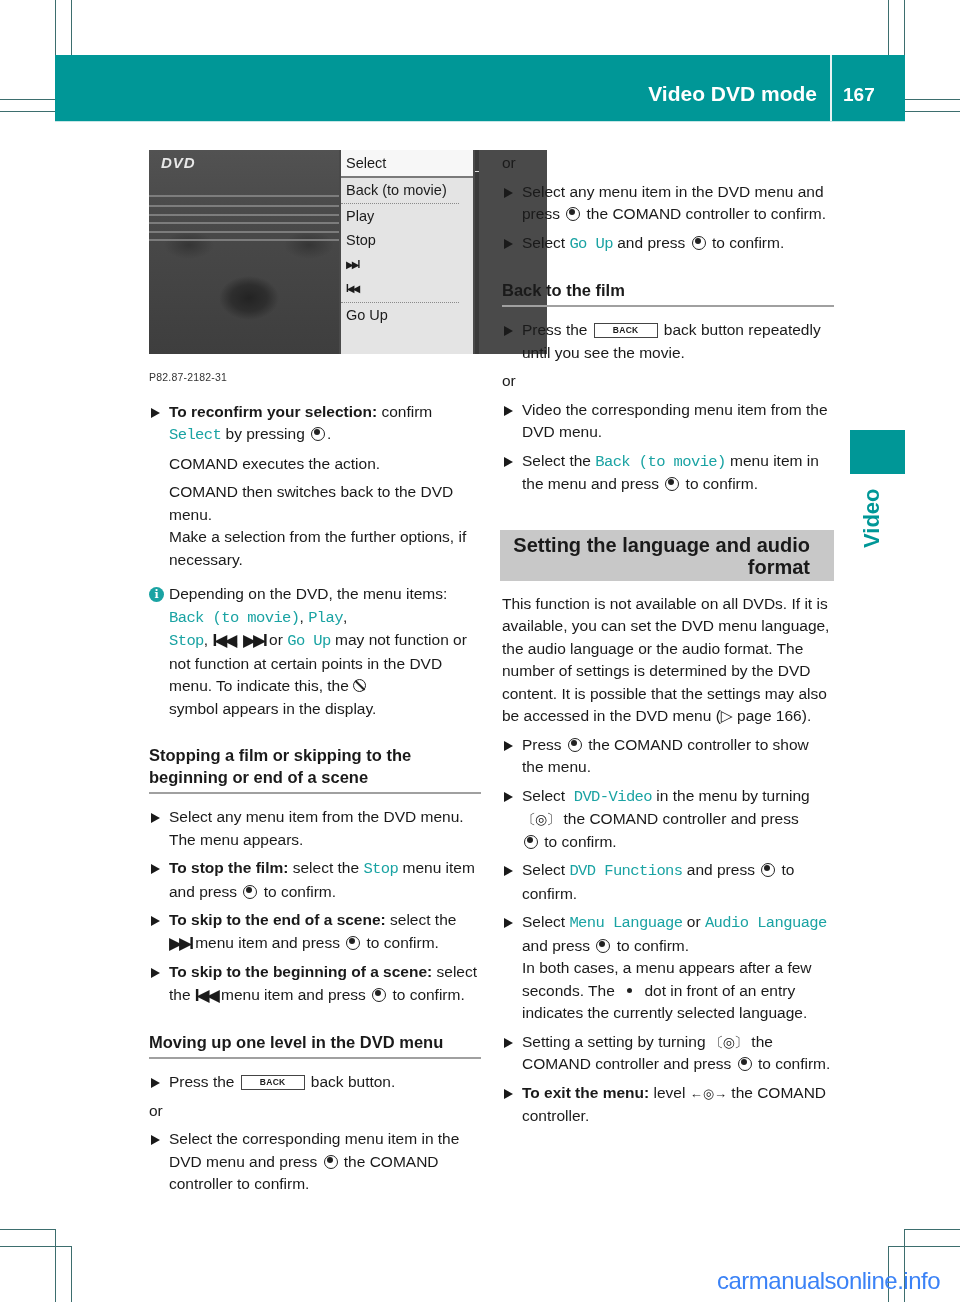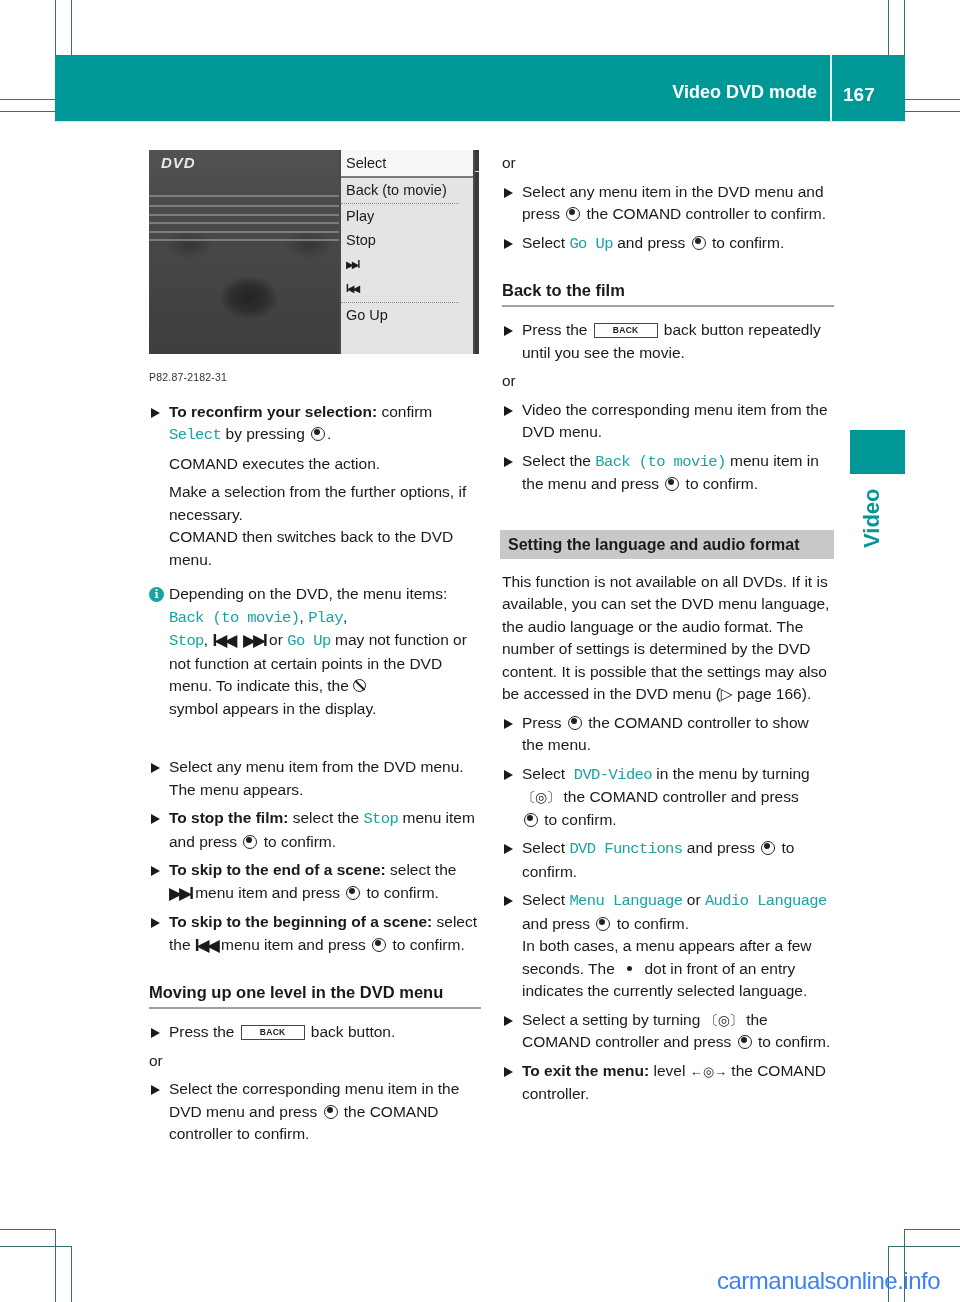--- a/index.html
+++ b/index.html
@@ -11,21 +11,21 @@
   
   .crop { position: absolute; background: #3d6e6e; }
   
   .header-band {
     position: absolute; left: 55px; top: 55px; width: 850px; height: 66px;
     background: #009797;
   }
   .header-band .sep { position: absolute; left: 775px; top: 0; width: 2px; height: 66px; background: #e8f4f4; }
   .header-title {
     position: absolute; right: 88px; top: 27px; color: #fff;
-    font-size: 18px; font-weight: bold; letter-spacing: 0px;
+    font-size: 21px; font-weight: bold; letter-spacing: 0px;
     font-family: "Liberation Sans", sans-serif;
   }
   .header-page {
     position: absolute; left: 788px; top: 29px; color: #fff;
     font-size: 19px; font-weight: bold;
   }
   .header-underline { position: absolute; left: 55px; top: 121px; width: 850px; height: 1px; background: #c6e6e6; }
 
   
   .side-tab { position: absolute; left: 850px; top: 430px; width: 55px; height: 44px; background: #009797; }
@@ -39,21 +39,21 @@
   
   .col { position: absolute; font-size: 15.5px; line-height: 22.5px; }
   .col-left { left: 149px; top: 150px; width: 332px; }
   .col-right { left: 502px; top: 152px; width: 332px; }
 
   .mono { font-family: "Liberation Mono", "DejaVu Sans Mono", monospace; color: #1aa3a3; font-size: 15.5px; letter-spacing: -0.6px; }
   b { font-weight: bold; }
 
   
   .dvd-shot {
-    position: relative; width: 330px; height: 204px; background: #4a4a4a; overflow: hidden;
+    position: relative; width: 398px; height: 204px; background: #4a4a4a; overflow: hidden;
   }
   .dvd-bg {
     position: absolute; left: 0; top: 0; width: 190px; height: 204px;
     background:
       radial-gradient(ellipse 30px 22px at 100px 148px, #232323 0%, #2e2e2e 60%, transparent 100%),
       radial-gradient(ellipse 25px 14px at 40px 95px, #353535 0%, transparent 100%),
       radial-gradient(ellipse 25px 14px at 160px 95px, #353535 0%, transparent 100%),
       linear-gradient(180deg, #525252 0%, #4a4a4a 30%, #3e3e3e 100%);
   }
   .dvd-stripes { position: absolute; left: 0; top: 45px; width: 190px; height: 46px; }
@@ -79,21 +79,21 @@
     position: absolute; left: 2px; top: 7px; width: 0; height: 0;
     border-left: 9px solid #1a1a1a; border-top: 5px solid transparent; border-bottom: 5px solid transparent;
   }
   .para { margin: 0; }
   .indent { padding-left: 20px; }
   .gap-s { height: 6px; }
   .gap-m { height: 12px; }
   .gap-l { height: 24px; }
 
   .h2 { font-weight: bold; font-size: 16.5px; line-height: 22px; padding-bottom: 4px; border-bottom: 2px solid #a0a0a0; }
-  .h2-box { background: #c8c8c8; font-weight: bold; font-size: 16px; line-height: 22px; padding: 4px 24px 3px 8px; margin-left: -2px; }
+  .h2-box { background: #c8c8c8; font-weight: bold; font-size: 20px; line-height: 22px; padding: 4px 24px 3px 8px; margin-left: -2px; text-align: right; }
 
   .info-icon {
     display: inline-block; width: 15px; height: 15px; border-radius: 50%; background: #1aa3a3; color: #fff;
     font-size: 11px; line-height: 15px; text-align: center; font-weight: bold; font-family: "DejaVu Serif", serif;
     vertical-align: -2px; margin-right: 4px;
   }
   .press-icon {
     display: inline-block; width: 12px; height: 12px; border: 1.4px solid #222; border-radius: 50%;
     position: relative; vertical-align: -2px; margin: 0 2px;
   }
@@ -174,32 +174,33 @@
 
   <div class="gap-m"></div>
   <p class="step">
     <span class="tri"></span>
     <b>To reconfirm your selection:</b><span> confirm</span><br>
     <span class="mono">Select</span><span> by pressing </span><span class="press-icon"></span><span>.</span>
   </p>
   <div class="gap-s"></div>
   <p class="para indent">COMAND executes the action.</p>
   <div class="gap-s"></div>
+  <p class="para indent">COMAND then switches back to the DVD menu.</p>
   <p class="para indent">Make a selection from the further options, if necessary.</p>
-  <p class="para indent">COMAND then switches back to the DVD menu.</p>
 
   <div class="gap-m"></div>
   <p class="step">
     <span class="info-icon" style="position:absolute;left:0;top:4px;">i</span>
     <span>Depending on the DVD, the menu items:</span><br>
     <span class="mono">Back (to movie)</span><span>, </span><span class="mono">Play</span><span>,</span><br>
     <span class="mono">Stop</span><span>, </span><span class="skip-glyph">I◀◀</span><span>, </span><span class="skip-glyph">▶▶I</span><span> or </span><span class="mono">Go Up</span><span> may not function or not function at certain points in the DVD menu. To indicate this, the </span><span class="no-icon"></span><br><span> symbol appears in the display.</span>
   </p>
 
   <div class="gap-l"></div>
+  <div class="h2">Stopping a film or skipping to the beginning or end of a scene</div>
   <div class="gap-m"></div>
   <p class="step">
     <span class="tri"></span><span>Select any menu item from the DVD menu. The menu appears.</span>
   </p>
   <div class="gap-s"></div>
   <p class="step">
     <span class="tri"></span><b>To stop the film:</b><span> select the </span><span class="mono">Stop</span><span> menu item and press </span><span class="press-icon"></span><span> to confirm.</span>
   </p>
   <div class="gap-s"></div>
   <p class="step">
@@ -270,21 +271,21 @@
   <p class="step">
     <span class="tri"></span><span>Select </span><span class="mono">DVD Functions</span><span> and press </span><span class="press-icon"></span><span> to confirm.</span>
   </p>
   <div class="gap-s"></div>
   <p class="step">
     <span class="tri"></span><span>Select </span><span class="mono">Menu Language</span><span> or </span><span class="mono">Audio Language</span><span> and press </span><span class="press-icon"></span><span> to confirm.</span><br>
     <span>In both cases, a menu appears after a few seconds. The </span><span class="dot-icon"></span><span> dot in front of an entry indicates the currently selected language.</span>
   </p>
   <div class="gap-s"></div>
   <p class="step">
-    <span class="tri"></span><span>Select a setting by turning </span><span class="turn-icon">〔◎〕</span><span> the COMAND controller and press </span><span class="press-icon"></span><span> to confirm.</span>
+    <span class="tri"></span><span>Setting a setting by turning </span><span class="turn-icon">〔◎〕</span><span> the COMAND controller and press </span><span class="press-icon"></span><span> to confirm.</span>
   </p>
   <div class="gap-s"></div>
   <p class="step">
     <span class="tri"></span><b>To exit the menu:</b><span> level </span><span class="slide-icon">←◎→</span><span> the COMAND controller.</span>
   </p>
 </div>
 
 <div class="watermark">carmanualsonline.info</div>
 
 </body></html>

